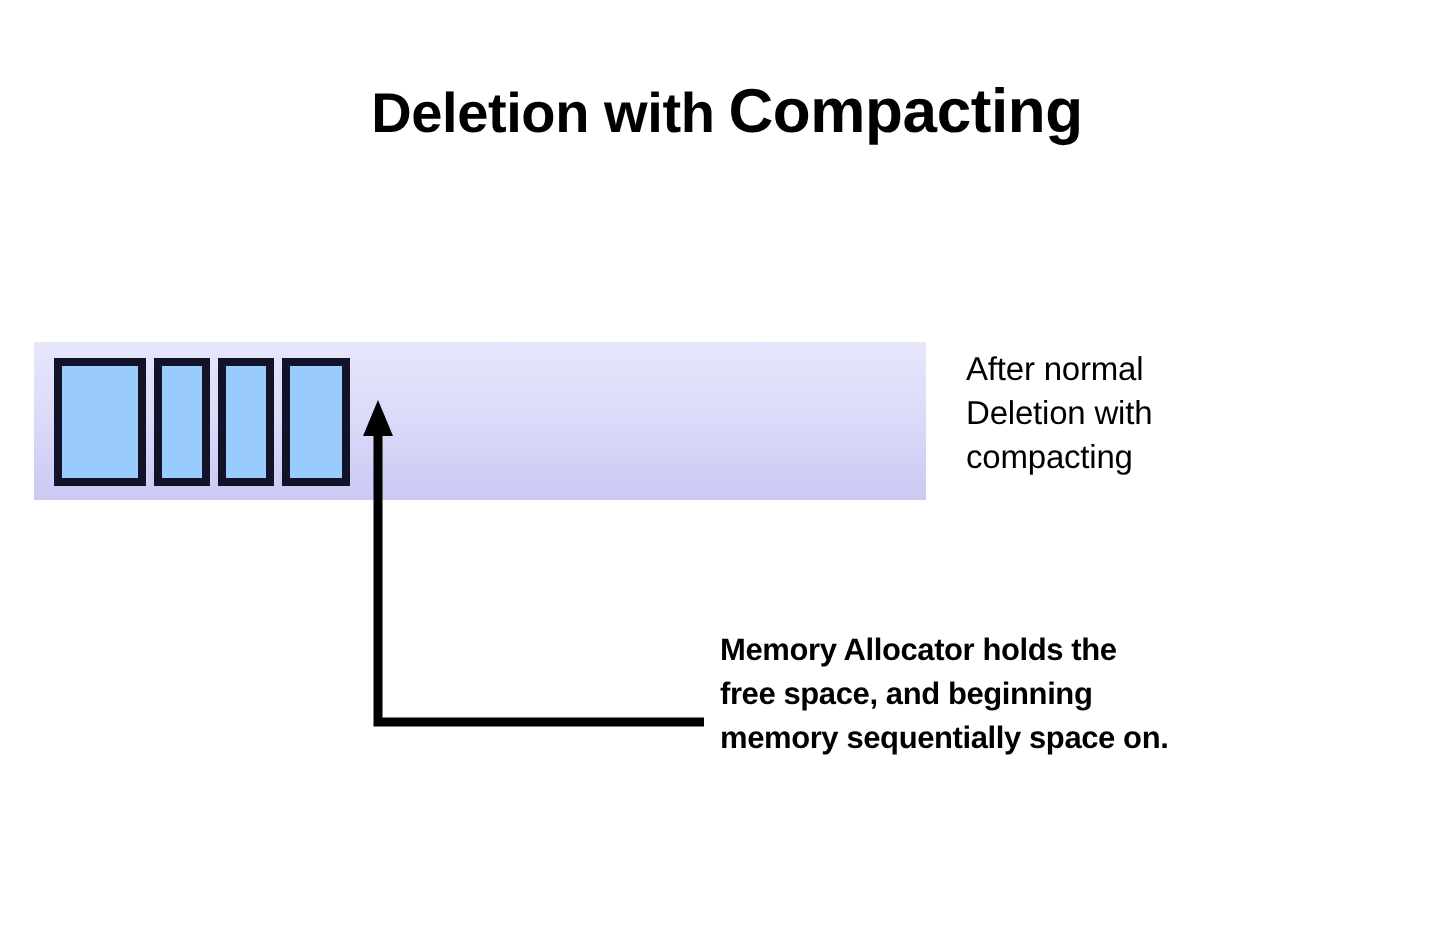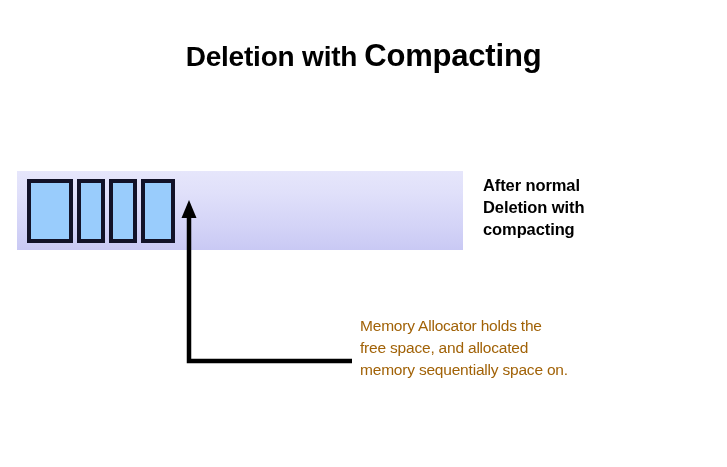--- a/index.html
+++ b/index.html
@@ -75,35 +75,35 @@
   }
 
   
   #after-label {
     position: absolute;
     left: 483px;
     top: 174px;
     width: 230px;
     color: #000000;
     font-size: 16.5px;
-    font-weight: bold;
+    font-weight: normal;
     line-height: 22px;
     letter-spacing: -0.1px;
   }
   #after-label div { white-space: nowrap; }
 
   
   #allocator-note {
     position: absolute;
     left: 360px;
     top: 315px;
     width: 300px;
-    color: #a16207;
+    color: #000000;
     font-size: 15.5px;
-    font-weight: normal;
+    font-weight: bold;
     line-height: 22px;
     letter-spacing: -0.2px;
   }
   #allocator-note div { white-space: nowrap; }
 </style>
 </head>
 <body>
 
 <div id="slide">
 
@@ -126,17 +126,17 @@
   </svg>
 
   <div id="after-label">
     <div>After normal</div>
     <div>Deletion with</div>
     <div>compacting</div>
   </div>
 
   <div id="allocator-note">
     <div>Memory Allocator holds the</div>
-    <div>free space, and allocated</div>
+    <div>free space, and beginning</div>
     <div>memory sequentially space on.</div>
   </div>
 
 </div>
 
 </body></html>

